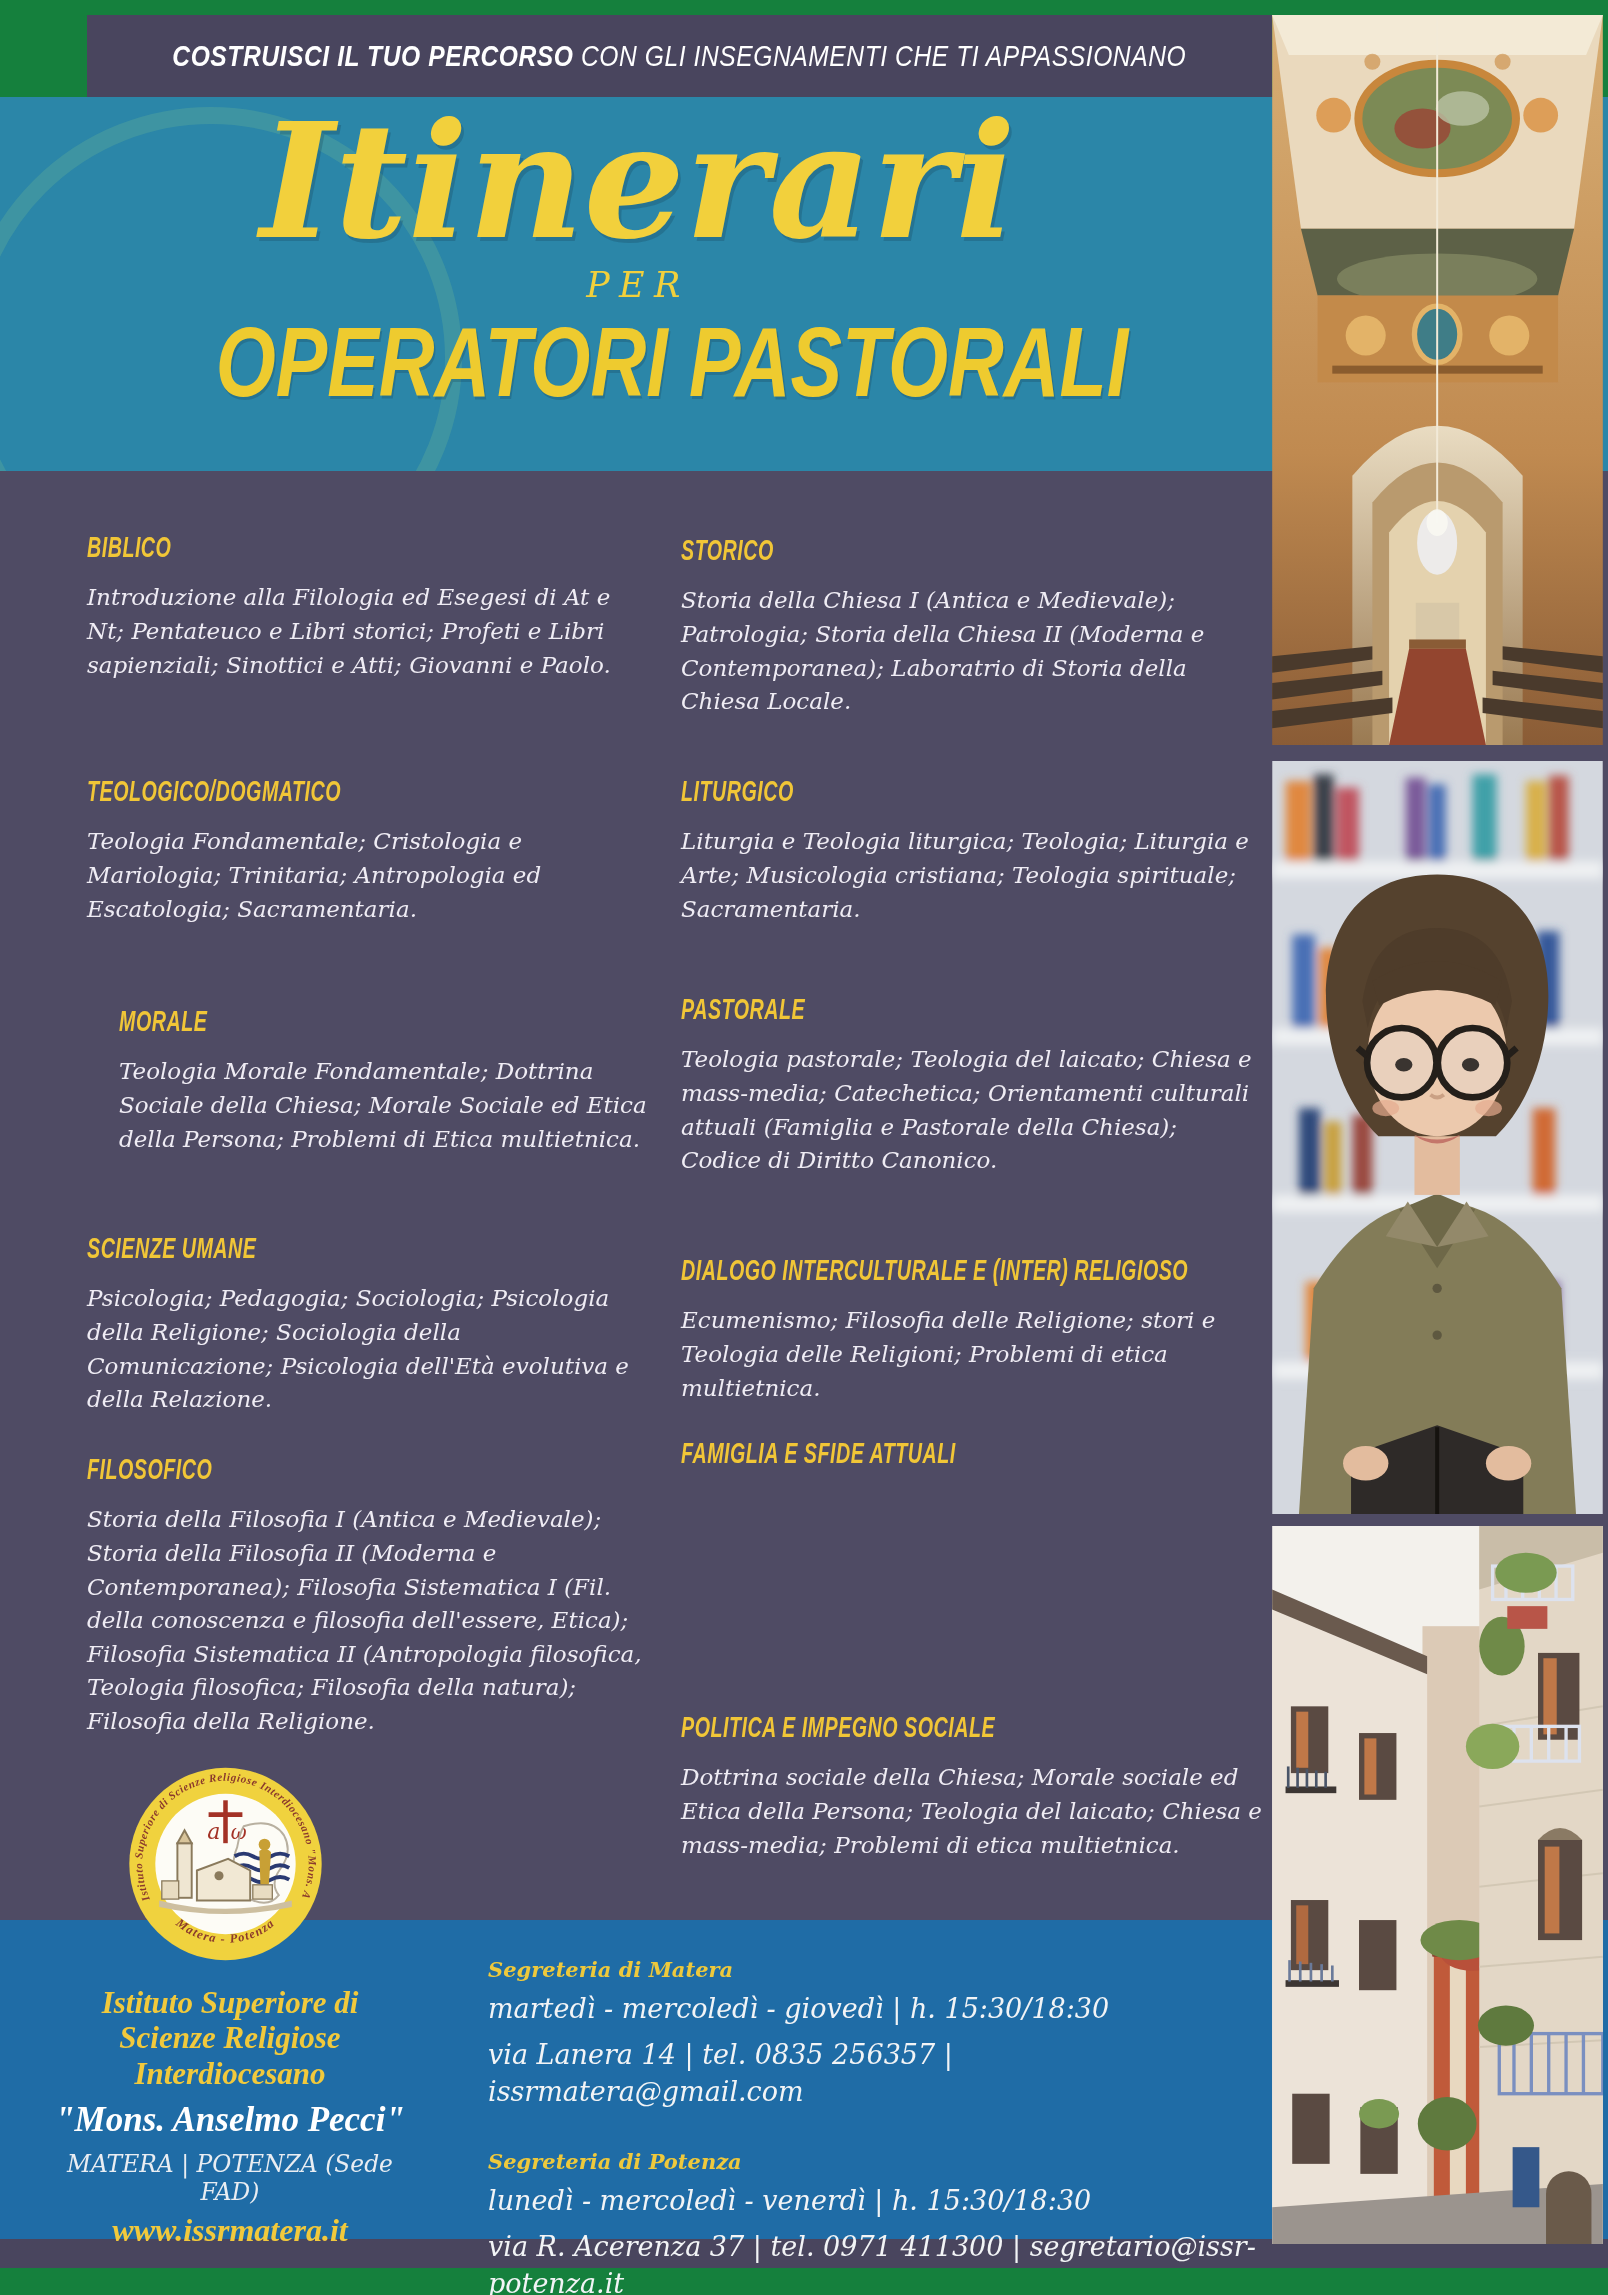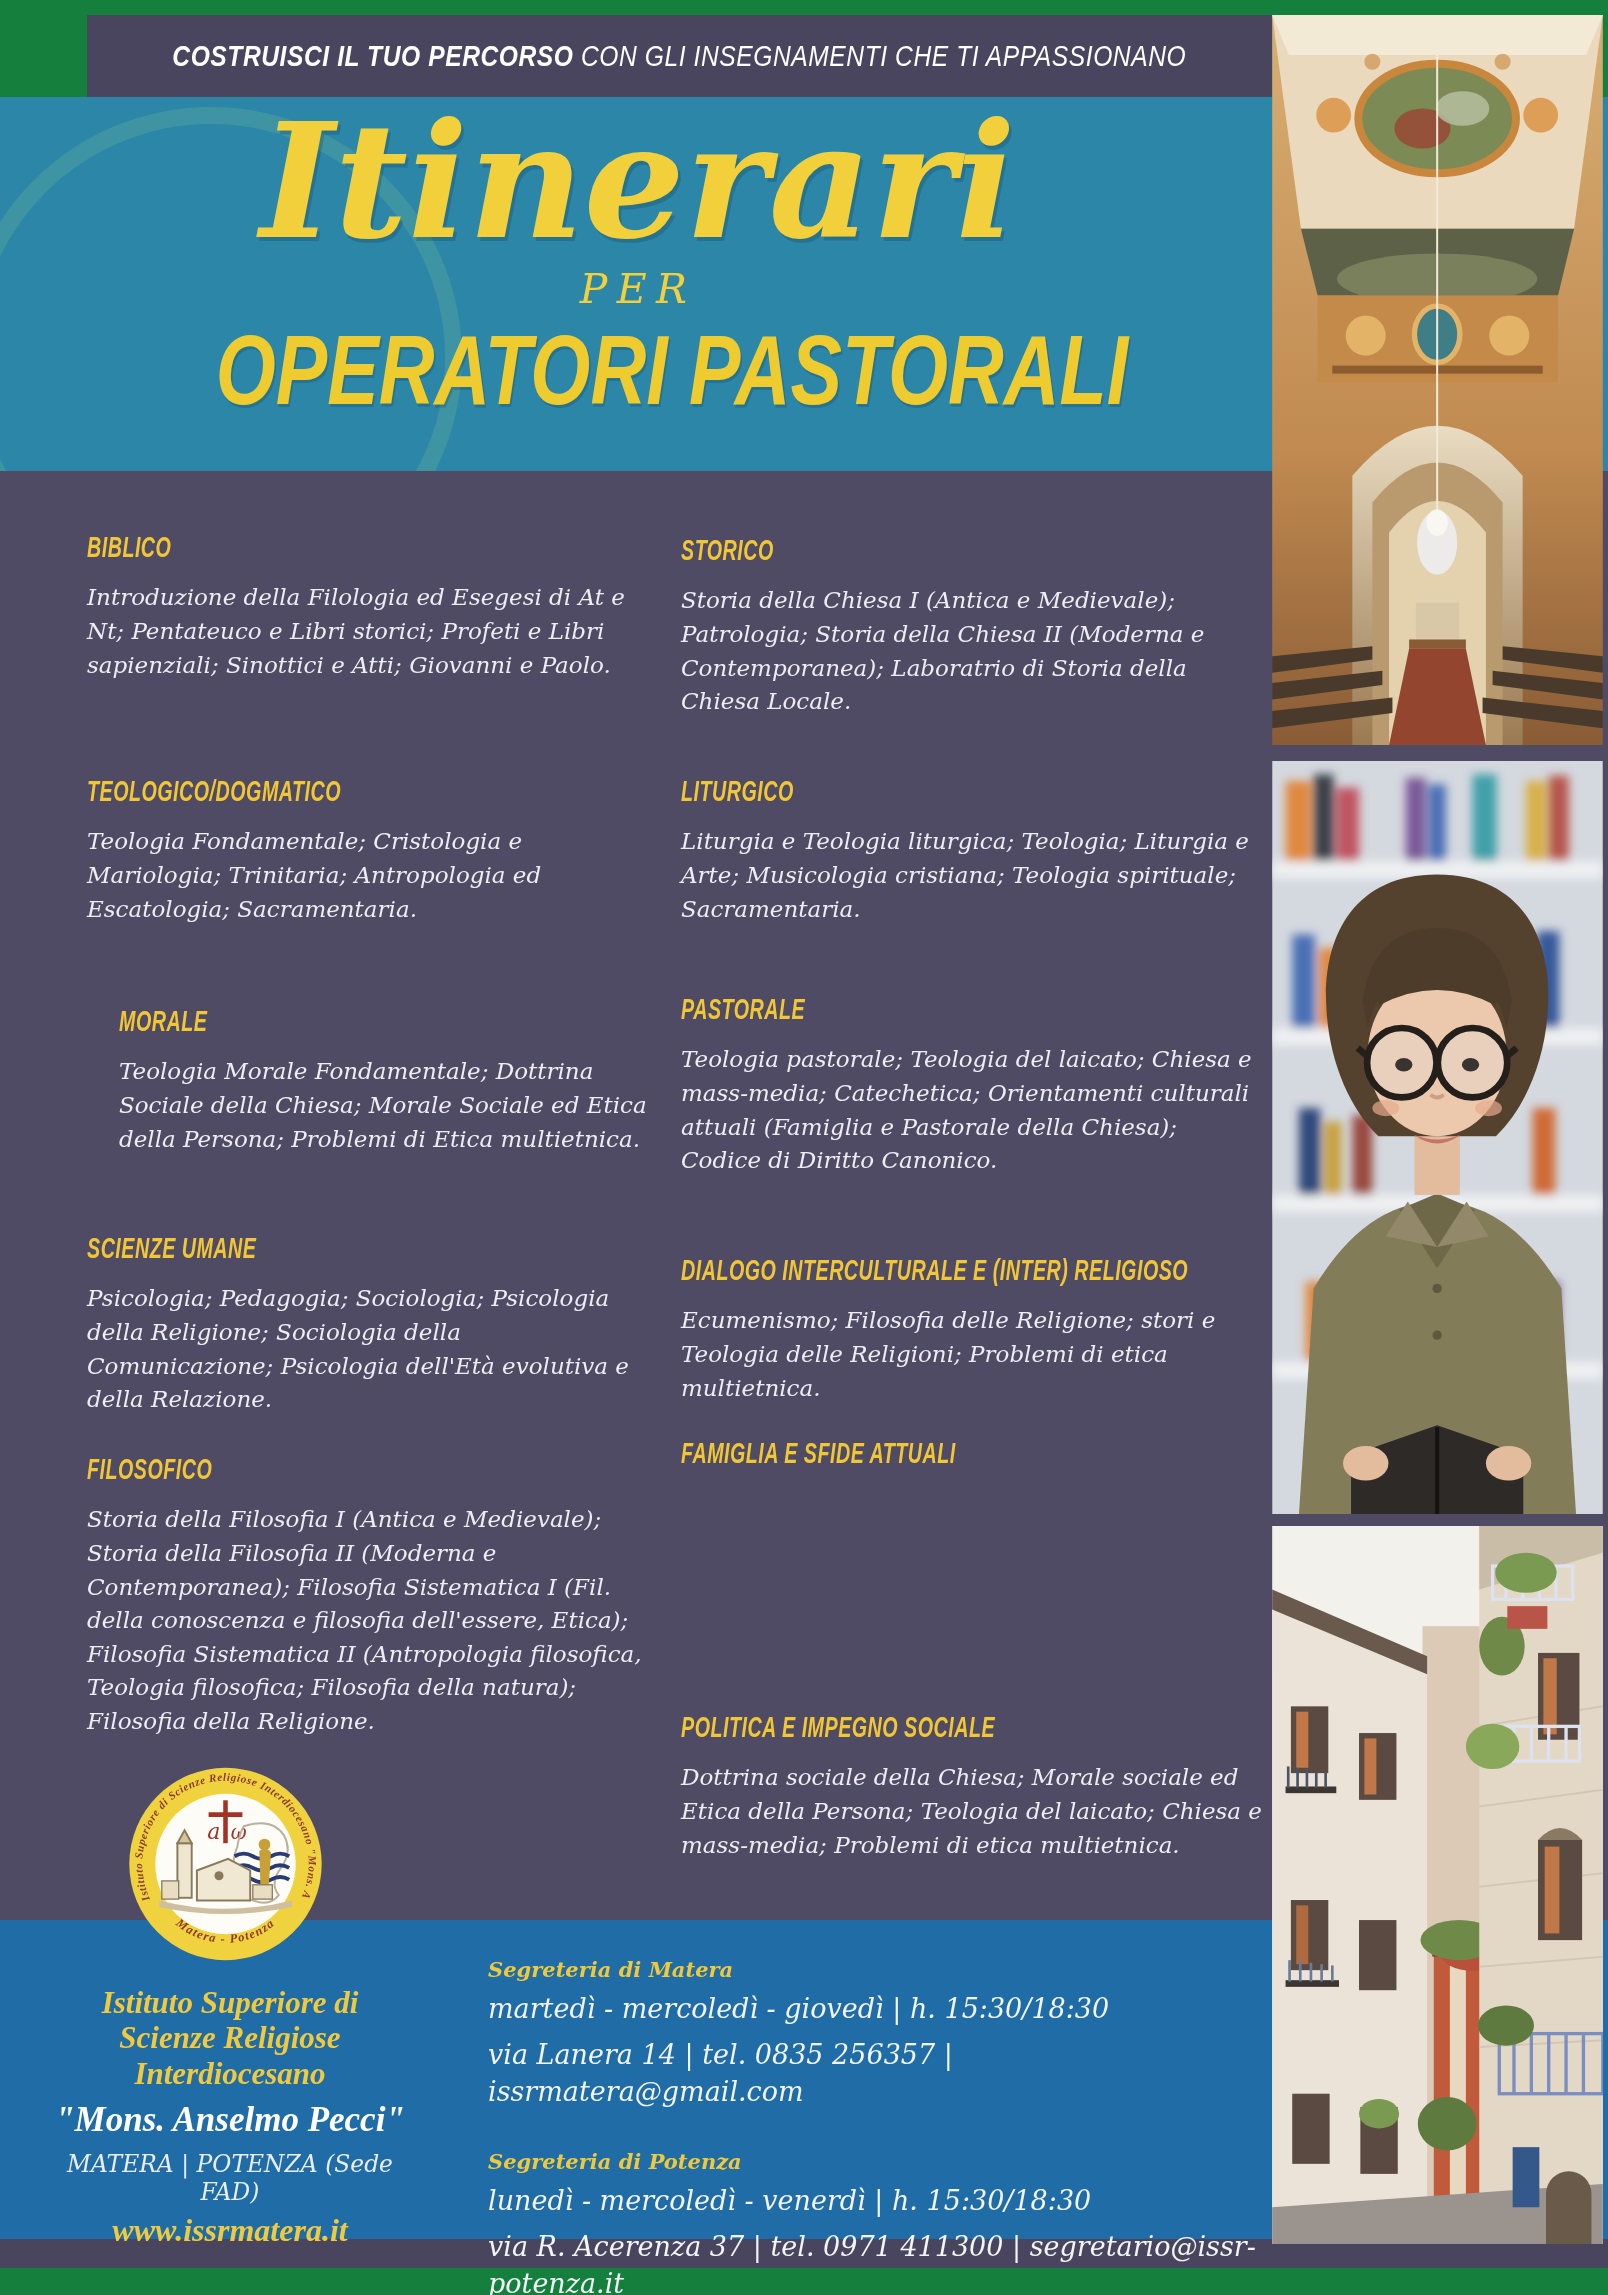--- a/index.html
+++ b/index.html
@@ -20,21 +20,21 @@
                font-size:30px;letter-spacing:0.7px;display:inline-block;transform:scaleX(.82);}
   .banner-text b{font-weight:bold;}
   .banner-text span{font-weight:normal;}
 
   
   .deco-ring{left:-40px;top:107px;width:468px;height:468px;border-radius:50%;
              border:17.4px solid rgba(130,200,140,.22);}
   .title-wrap{left:87px;top:100px;width:1102px;text-align:center;}
   .title-main{font-family:"DejaVu Serif",serif;font-weight:bold;font-size:159px;line-height:1.02;
               color:#f2d03c;text-shadow:2.7px 4px 0 rgba(20,60,80,.25);}
-  .title-per{font-family:"DejaVu Serif",serif;font-size:41px;letter-spacing:9.4px;color:#f2d03c;
+  .title-per{font-family:"DejaVu Serif",serif;font-size:35px;letter-spacing:9.4px;color:#f2d03c;
              margin-top:2.7px;}
   .title-sub{margin-top:6.7px;font-family:"Liberation Sans",sans-serif;font-weight:bold;
              font-size:99px;line-height:1;color:#eecb2f;white-space:nowrap;display:inline-block;
              transform:scaleX(.78);transform-origin:center;text-shadow:2px 2.7px 0 rgba(20,60,80,.25);}
 
   
   .sec{position:absolute;}
   .sec h3{margin:0;font-family:"Liberation Sans",sans-serif;font-weight:bold;font-size:29px;
           color:#f1c637;white-space:nowrap;display:inline-block;transform:scaleX(.68);
           transform-origin:left bottom;letter-spacing:0.7px;}
@@ -81,21 +81,21 @@
   </div>
 
   <div class="abs title-wrap">
     <div class="title-main">Itinerari</div>
     <div class="title-per">PER</div>
     <div class="title-sub">OPERATORI PASTORALI</div>
   </div>
 
   <div class="sec" style="left:87px;top:531px;width:564px;">
     <h3>BIBLICO</h3>
-    <p>Introduzione della Filologia ed Esegesi di At e Nt; Pentateuco e Libri storici; Profeti e Libri sapienziali; Sinottici e Atti; Giovanni e Paolo.</p>
+    <p>Introduzione alla Filologia ed Esegesi di At e Nt; Pentateuco e Libri storici; Profeti e Libri sapienziali; Sinottici e Atti; Giovanni e Paolo.</p>
   </div>
   <div class="sec" style="left:87px;top:775px;width:564px;">
     <h3>TEOLOGICO/DOGMATICO</h3>
     <p>Teologia Fondamentale; Cristologia e Mariologia; Trinitaria; Antropologia ed Escatologia; Sacramentaria.</p>
   </div>
   <div class="sec" style="left:87px;top:1005px;width:564px;margin-left:32px;">
     <h3>MORALE</h3>
     <p>Teologia Morale Fondamentale; Dottrina Sociale della Chiesa; Morale Sociale ed Etica della Persona; Problemi di Etica multietnica.</p>
   </div>
   <div class="sec" style="left:87px;top:1232px;width:564px;">

